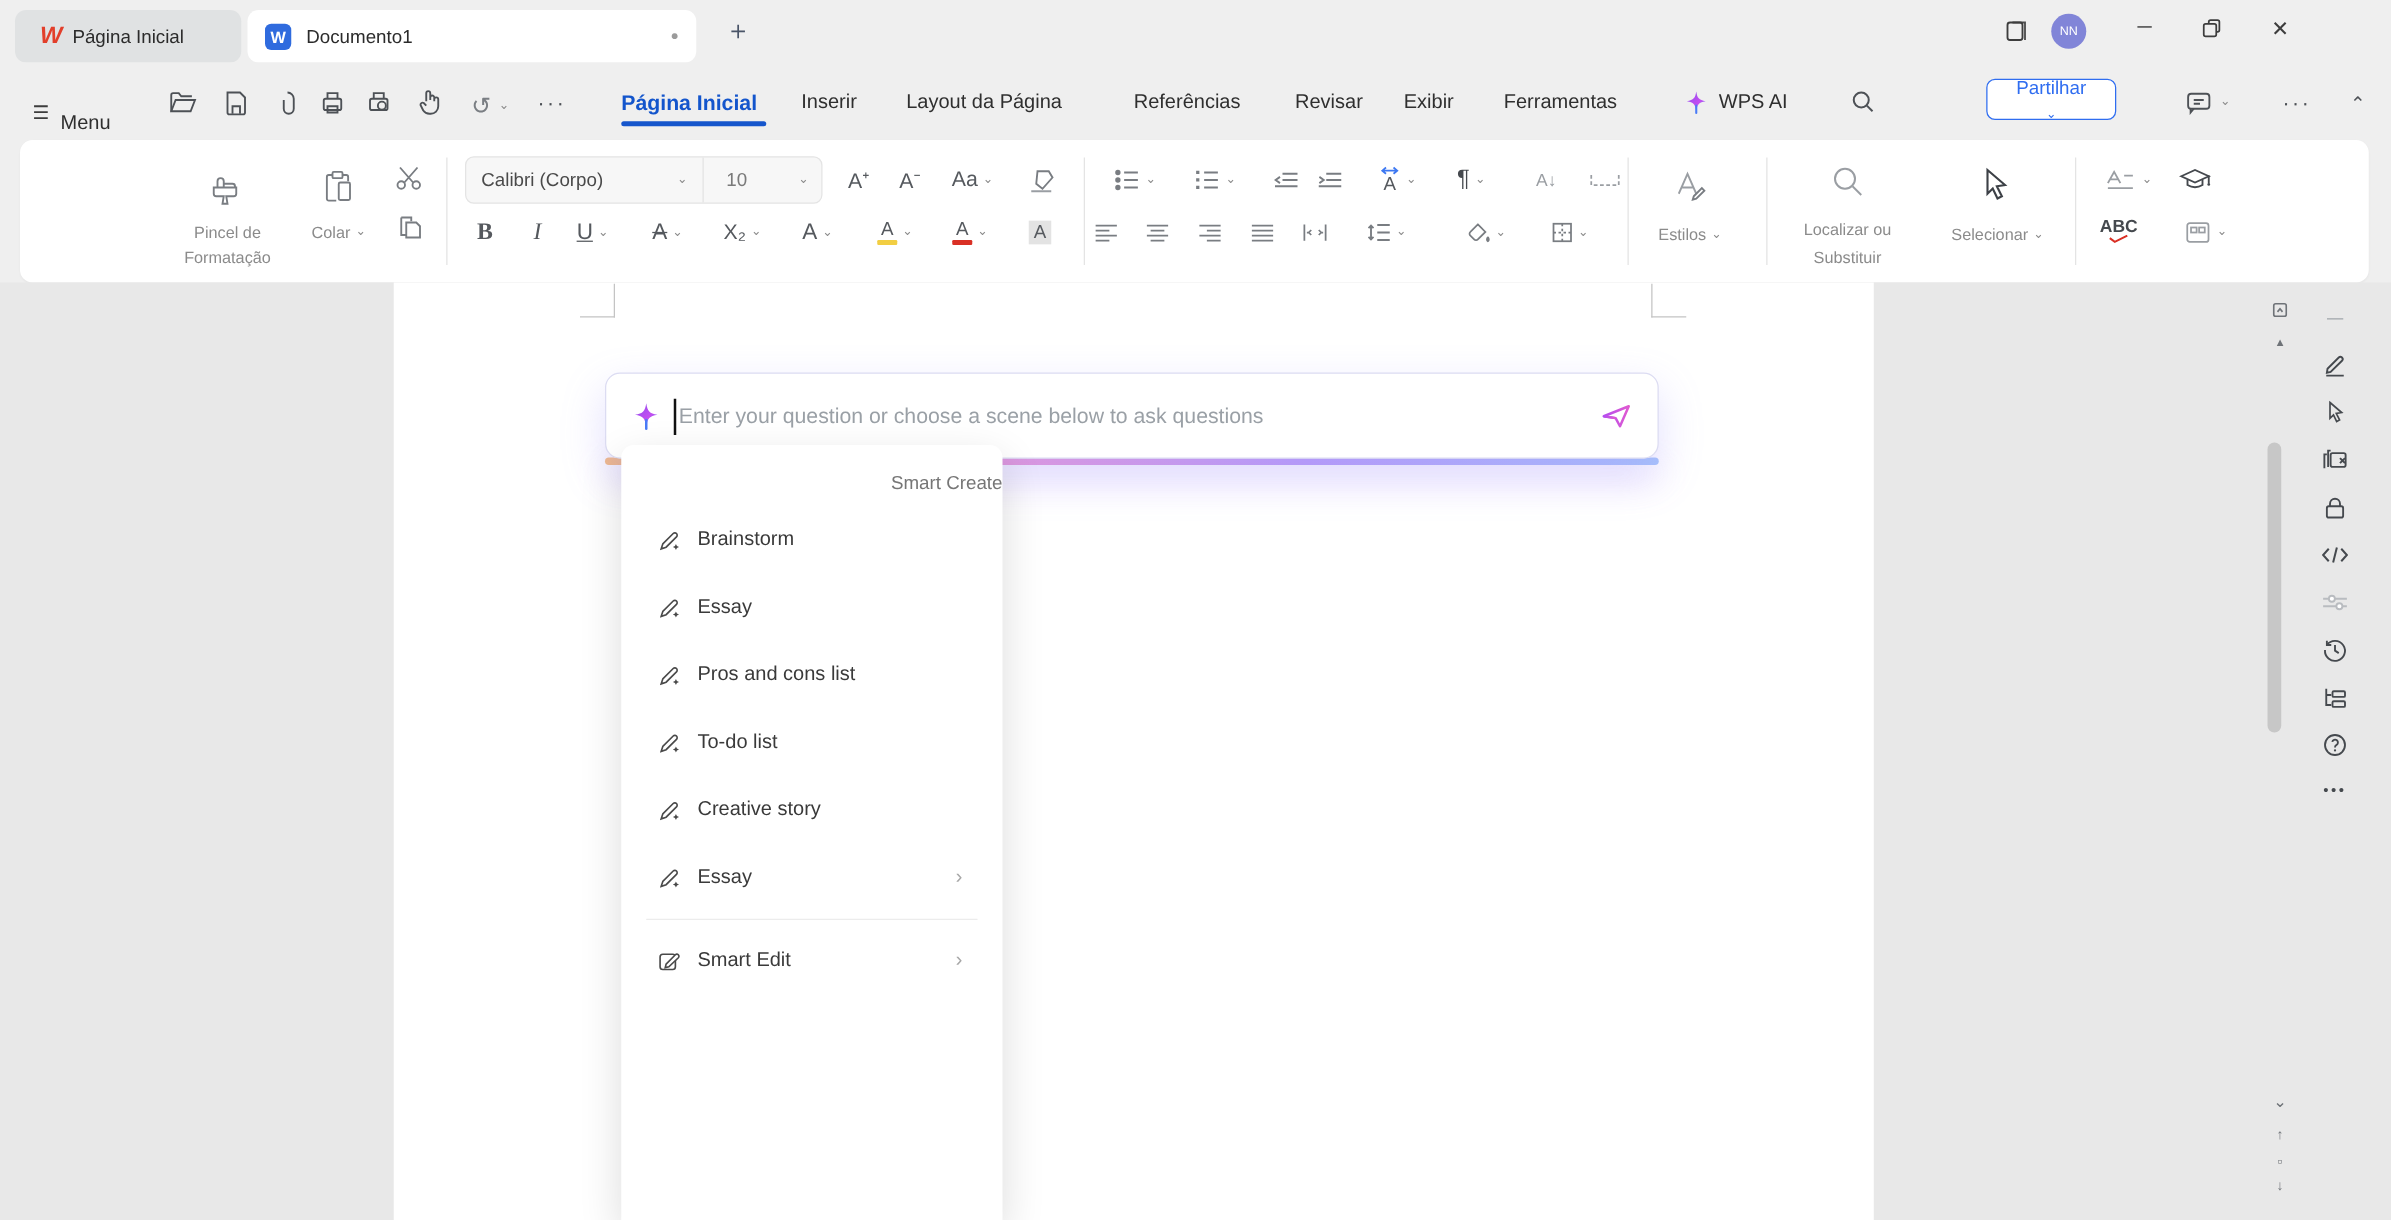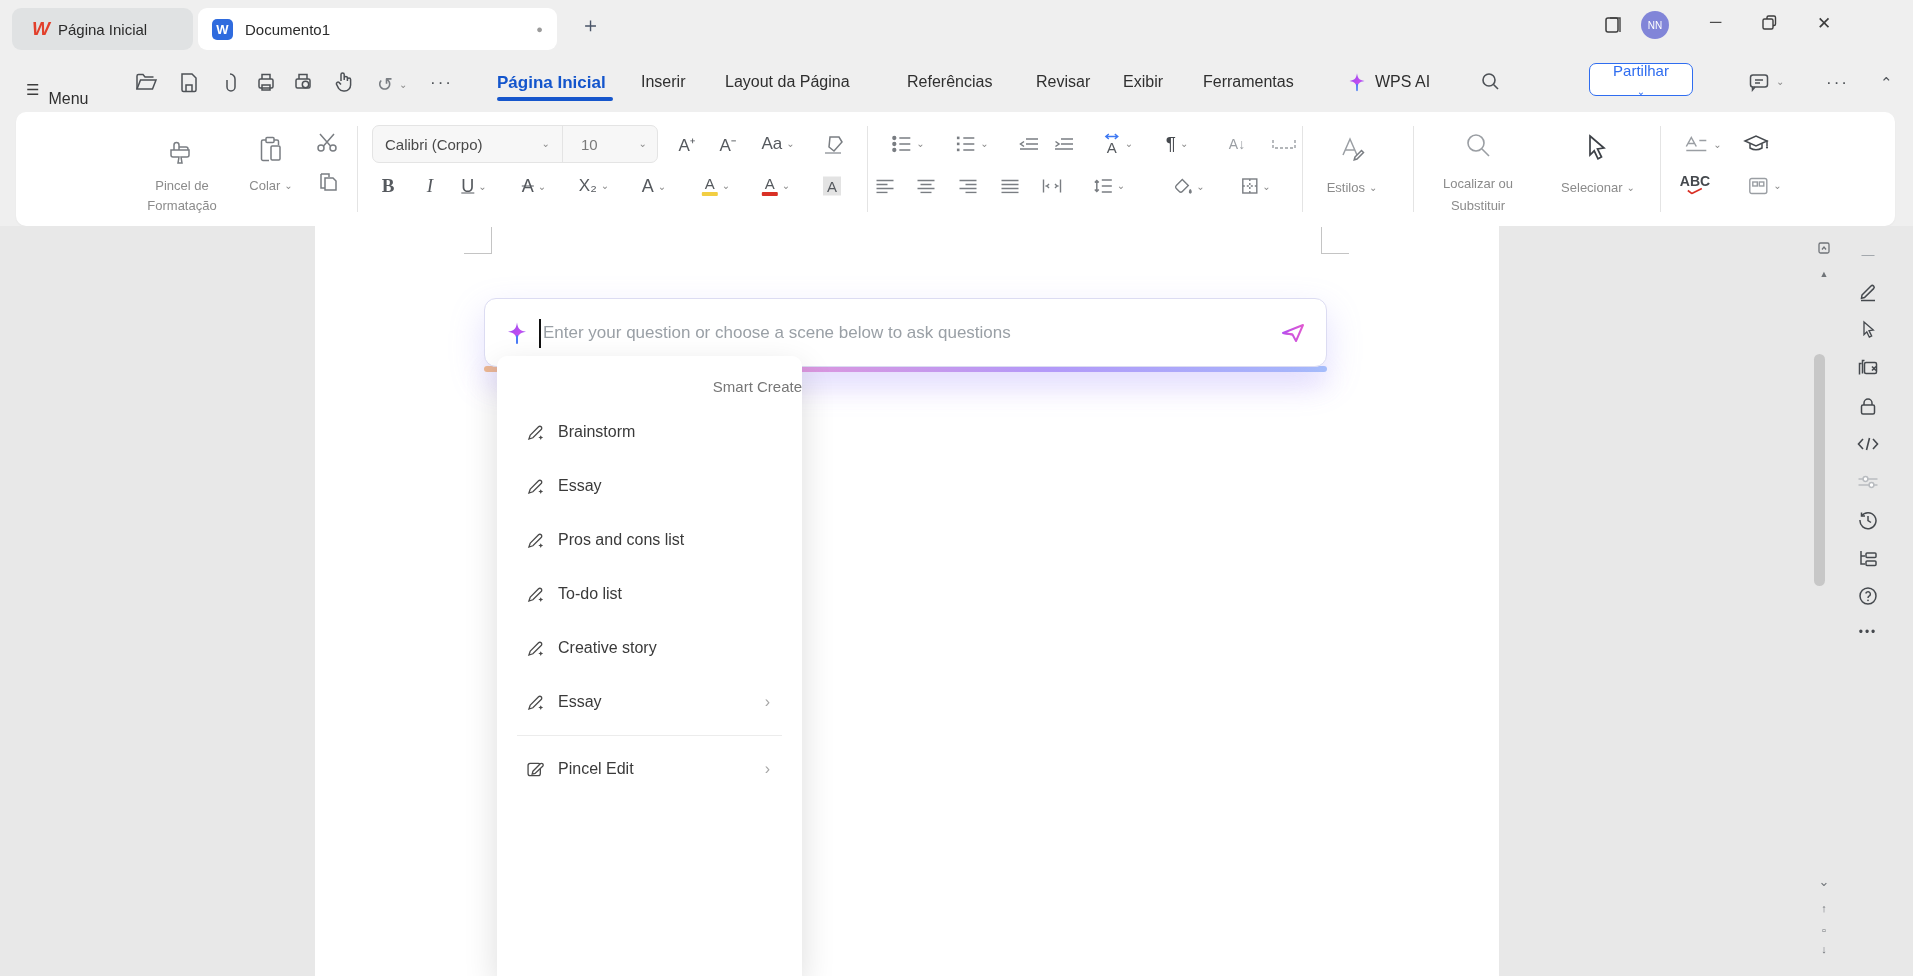--- a/index.html
+++ b/index.html
@@ -569,21 +569,21 @@
     <span class="arrow">›</span>
   </div>
 
   <div class="sm-sep"></div>
 
   <div class="sm-item">
     <svg width="21" height="21" viewBox="0 0 24 24" fill="none" stroke="#4a4a4a" stroke-width="1.5">
       <rect x="3.5" y="5" width="14" height="14" rx="2.5"></rect>
         <path d="M9 14 L17.5 5.5 a1.9 1.9 0 0 1 2.7 2.7 L11.5 16.5 l-3.3 .8 Z" fill="#fff"></path>
     </svg>
-    <span>Pincel Edit</span>
+    <span>Smart Edit</span>
     <span class="arrow">›</span>
   </div>
 </div>
 
 <div class="sc-ic" style="top:248px;">
   <svg width="14" height="14" viewBox="0 0 14 14" fill="none" stroke="#6f7378" stroke-width="1.3">
     <rect x="2" y="2" width="10" height="10" rx="1.5"></rect>
       <path d="M5 8.5 L7 6 L9 8.5"></path>
   </svg>
 </div>

